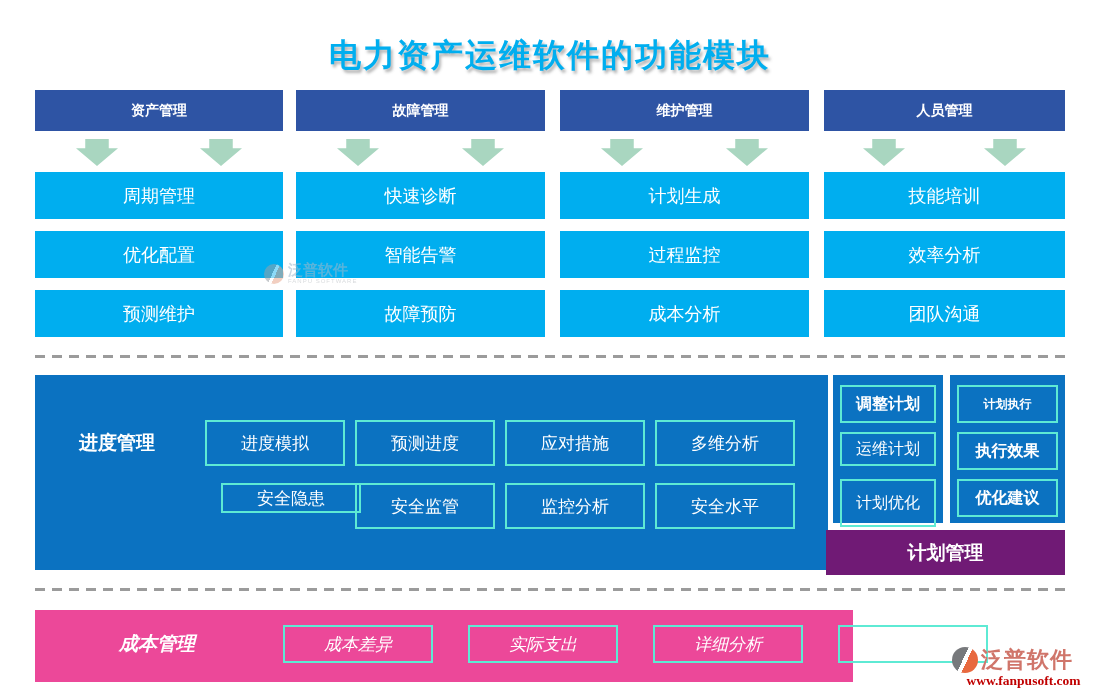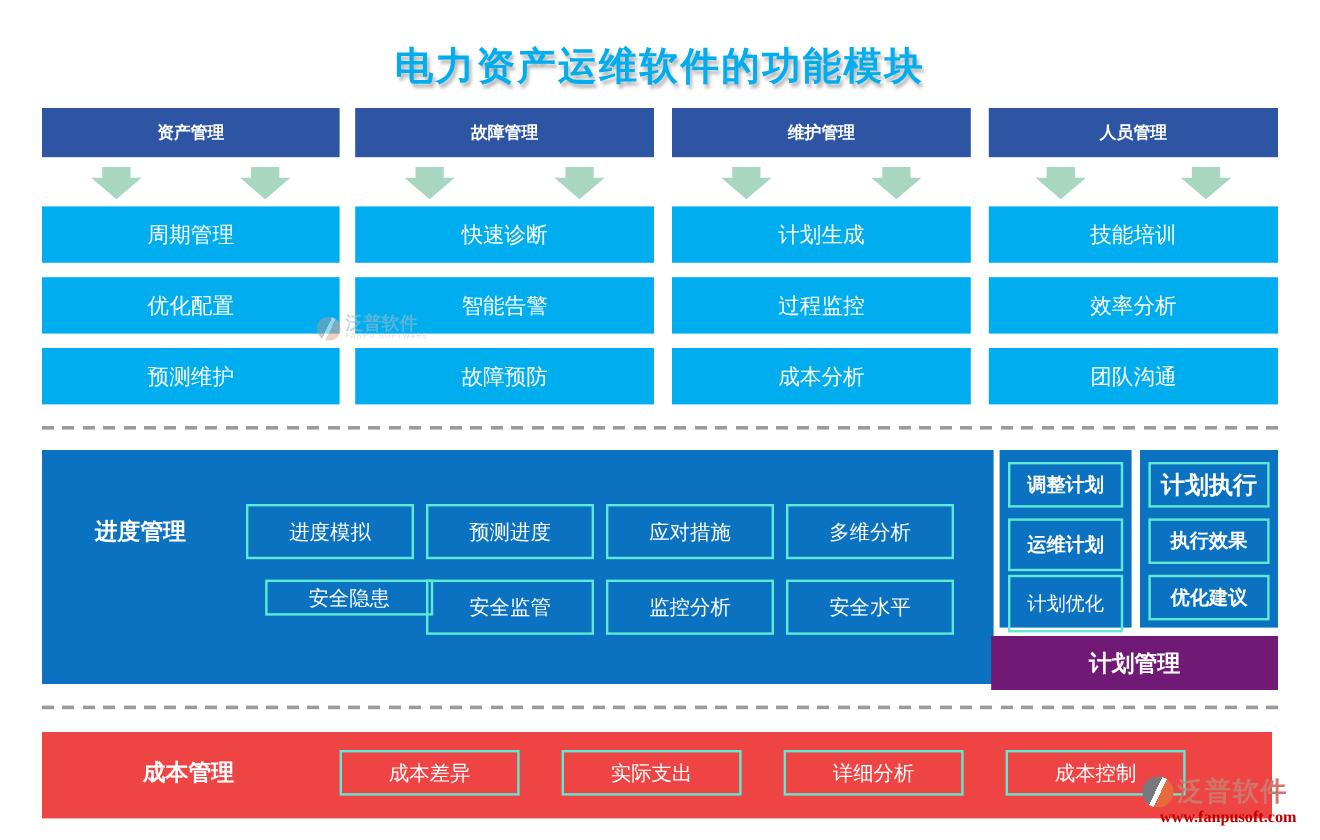--- a/index.html
+++ b/index.html
@@ -16,21 +16,21 @@
          display:flex;align-items:center;justify-content:center;}
   .dashed{position:absolute;left:35px;width:1030px;height:3px;
          background:repeating-linear-gradient(90deg,#9b9b9b 0 10px,transparent 10px 17px);}
   .panel{position:absolute;background:#0B72C1;}
   .panel-label{position:absolute;color:#fff;font-weight:bold;font-size:19px;
          display:flex;align-items:center;justify-content:center;}
   .outline-box{position:absolute;border:2px solid #5eead4;color:#fff;font-size:17px;
          display:flex;align-items:center;justify-content:center;box-sizing:border-box;}
   .plan-bar{position:absolute;background:#701a75;color:#fff;font-size:19px;font-weight:bold;
          display:flex;align-items:center;justify-content:center;}
-  .gray-bar{position:absolute;left:35px;top:610px;width:1025px;height:72px;background:#ef4444;}
+  .gray-bar{position:absolute;left:35px;top:610px;width:818px;height:72px;background:#ec4899;font-style:italic;}
   .gray-label{position:absolute;color:#fff;font-weight:bold;font-size:19px;
          display:flex;align-items:center;justify-content:center;}
   .watermark{position:absolute;left:264px;top:262px;display:flex;align-items:center;gap:4px;opacity:.55;}
   .wm-icon{width:20px;height:20px;border-radius:50%;
          background:linear-gradient(115deg,transparent 44%,#fff 44% 56%,transparent 56%),
                     linear-gradient(115deg,#9aa0a6 50%,#e8a98f 50%);}
   .wm-text{font-size:15px;color:#9fb9cc;font-weight:bold;line-height:16px;}
   .wm-sub{font-size:6px;color:#b9bec2;letter-spacing:1px;line-height:7px;}
   .logo{position:absolute;left:952px;top:645px;display:flex;align-items:center;gap:3px;z-index:5;}
   .logo-icon{width:26px;height:26px;border-radius:50%;
@@ -96,25 +96,25 @@
   <div class="outline-box" style="left:505px;top:420px;width:140px;height:46px">应对措施</div>
   <div class="outline-box" style="left:655px;top:420px;width:140px;height:46px">多维分析</div>
 
   <div class="outline-box" style="left:221px;top:483px;width:140px;height:30px">安全隐患</div>
   <div class="outline-box" style="left:355px;top:483px;width:140px;height:46px">安全监管</div>
   <div class="outline-box" style="left:505px;top:483px;width:140px;height:46px">监控分析</div>
   <div class="outline-box" style="left:655px;top:483px;width:140px;height:46px">安全水平</div>
 
   <div class="panel" style="left:833px;top:375px;width:110px;height:148px">
     <div class="outline-box" style="left:7px;right:7px;top:10px;height:38px;font-size:16px;font-weight:bold">调整计划</div>
-    <div class="outline-box" style="left:7px;right:7px;top:57px;height:44px;font-size:16px;font-weight:bold">运维计划</div>
+    <div class="outline-box" style="left:7px;right:7px;top:57px;height:34px;font-size:16px;font-weight:normal">运维计划</div>
     <div class="outline-box" style="left:7px;right:7px;top:104px;height:48px;font-size:16px;font-weight:normal">计划优化</div>
   </div>
   <div class="panel" style="left:950px;top:375px;width:115px;height:148px">
-    <div class="outline-box" style="left:7px;right:7px;top:10px;height:38px;font-size:20px;font-weight:bold">计划执行</div>
+    <div class="outline-box" style="left:7px;right:7px;top:10px;height:38px;font-size:12px;font-weight:bold">计划执行</div>
     <div class="outline-box" style="left:7px;right:7px;top:57px;height:38px;font-size:16px;font-weight:bold">执行效果</div>
     <div class="outline-box" style="left:7px;right:7px;top:104px;height:38px;font-size:16px;font-weight:bold">优化建议</div>
   </div>
   <div class="plan-bar" style="left:826px;top:530px;width:239px;height:45px">计划管理</div>
 
   <div class="gray-bar">
     <div class="gray-label" style="left:42px;top:15px;width:160px;height:38px">成本管理</div>
     <div class="outline-box" style="left:248px;top:15px;width:150px;height:38px">成本差异</div>
     <div class="outline-box" style="left:433px;top:15px;width:150px;height:38px">实际支出</div>
     <div class="outline-box" style="left:618px;top:15px;width:150px;height:38px">详细分析</div>

